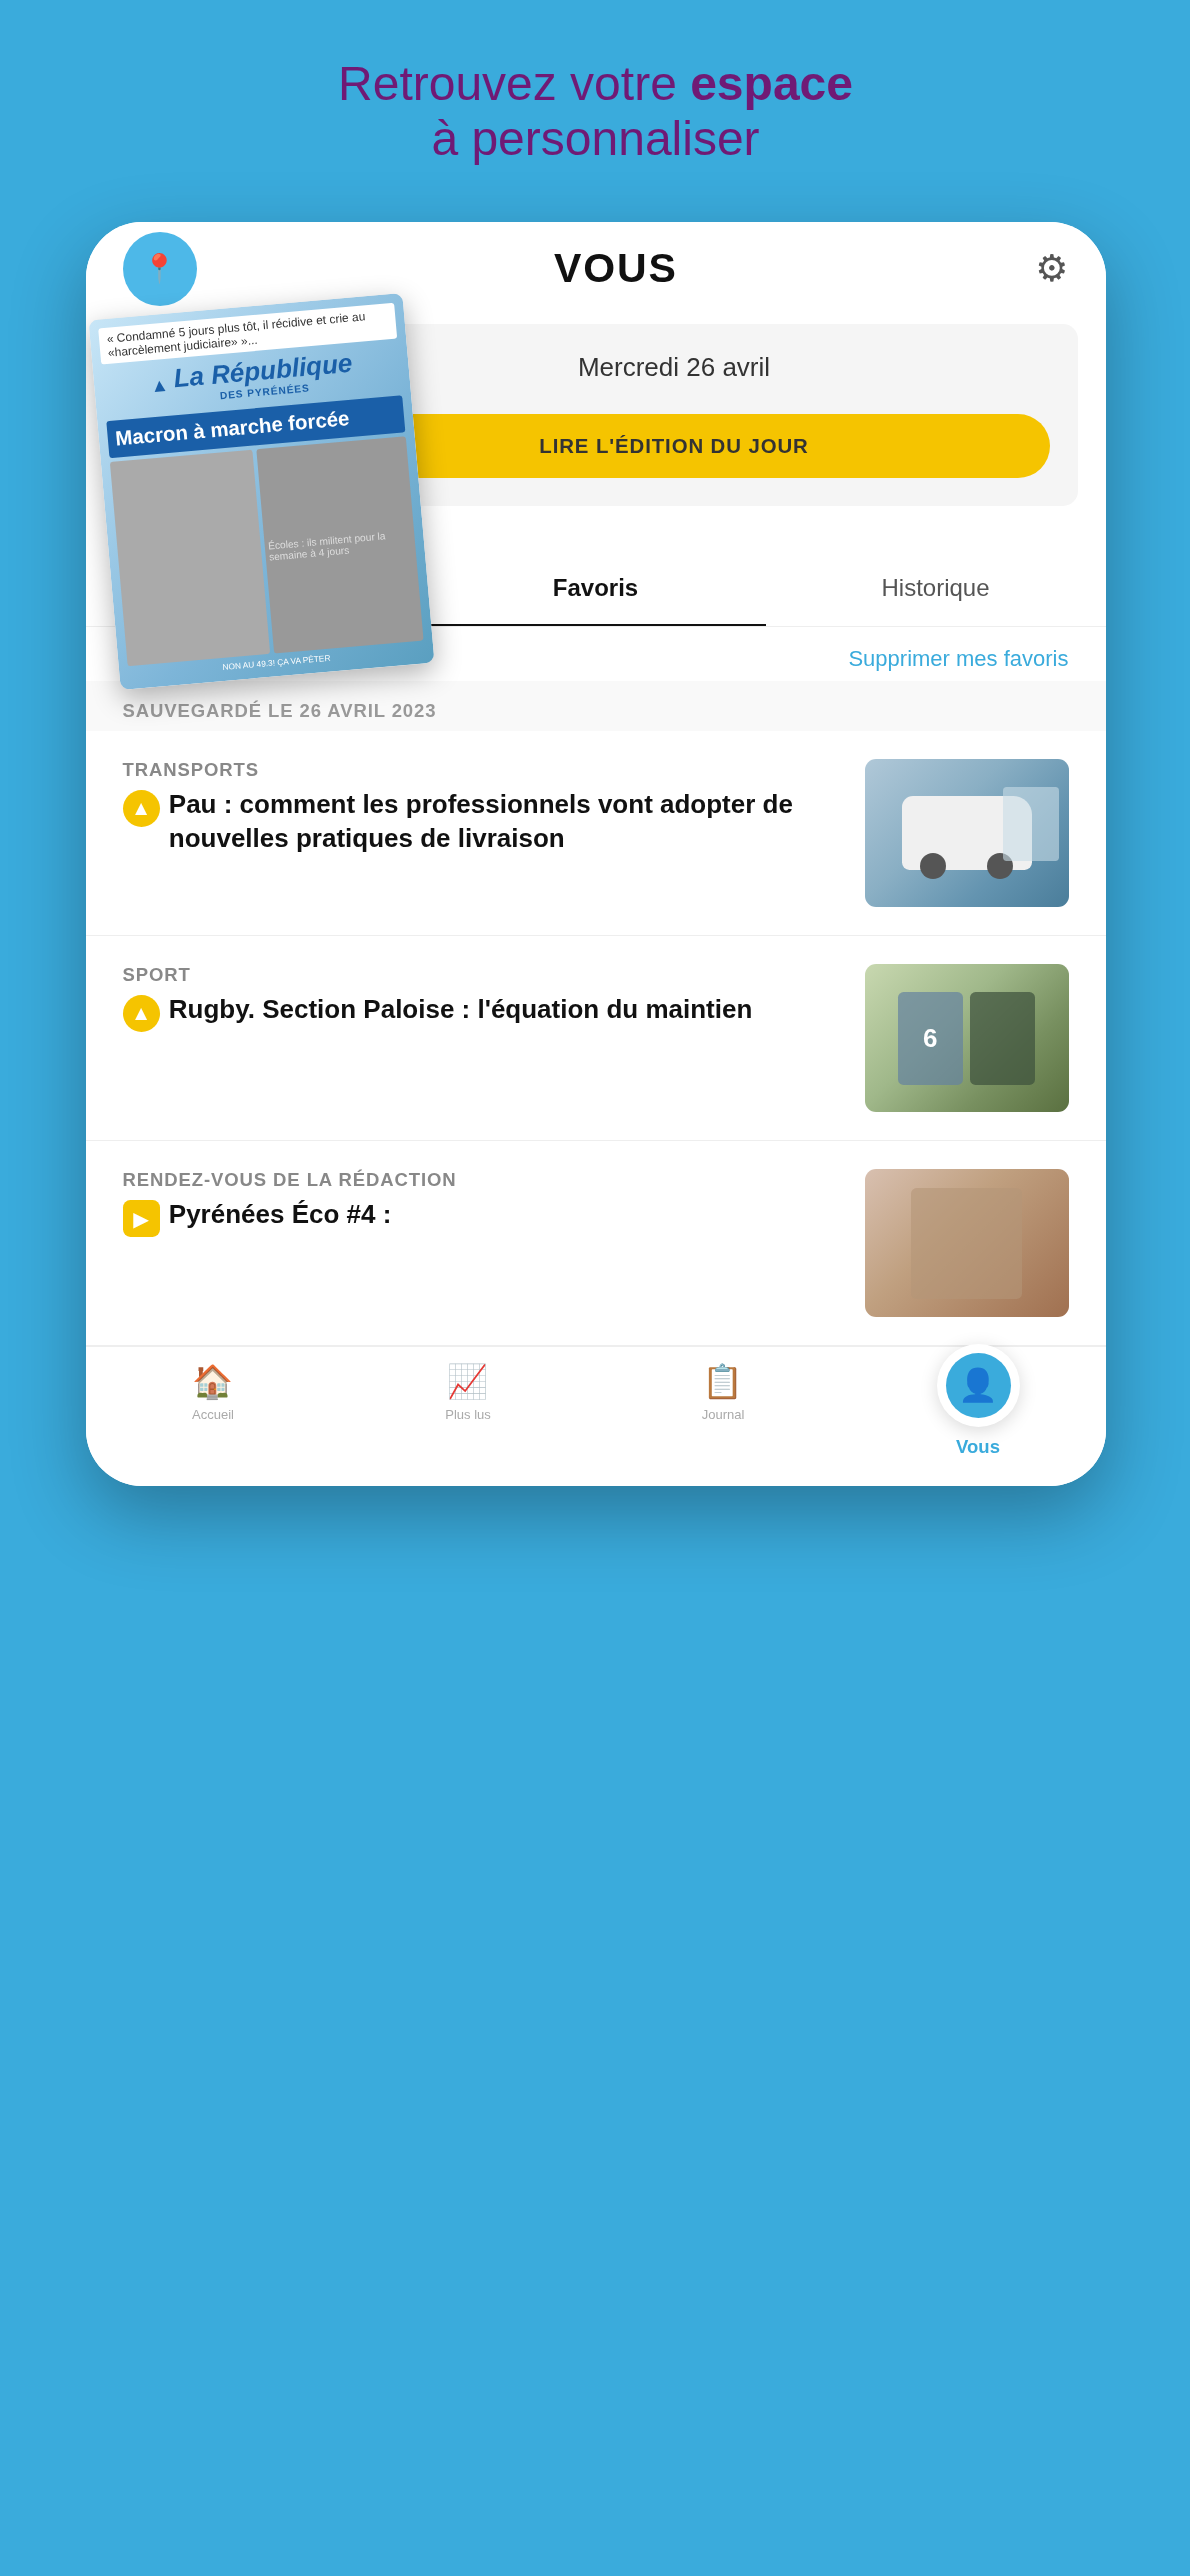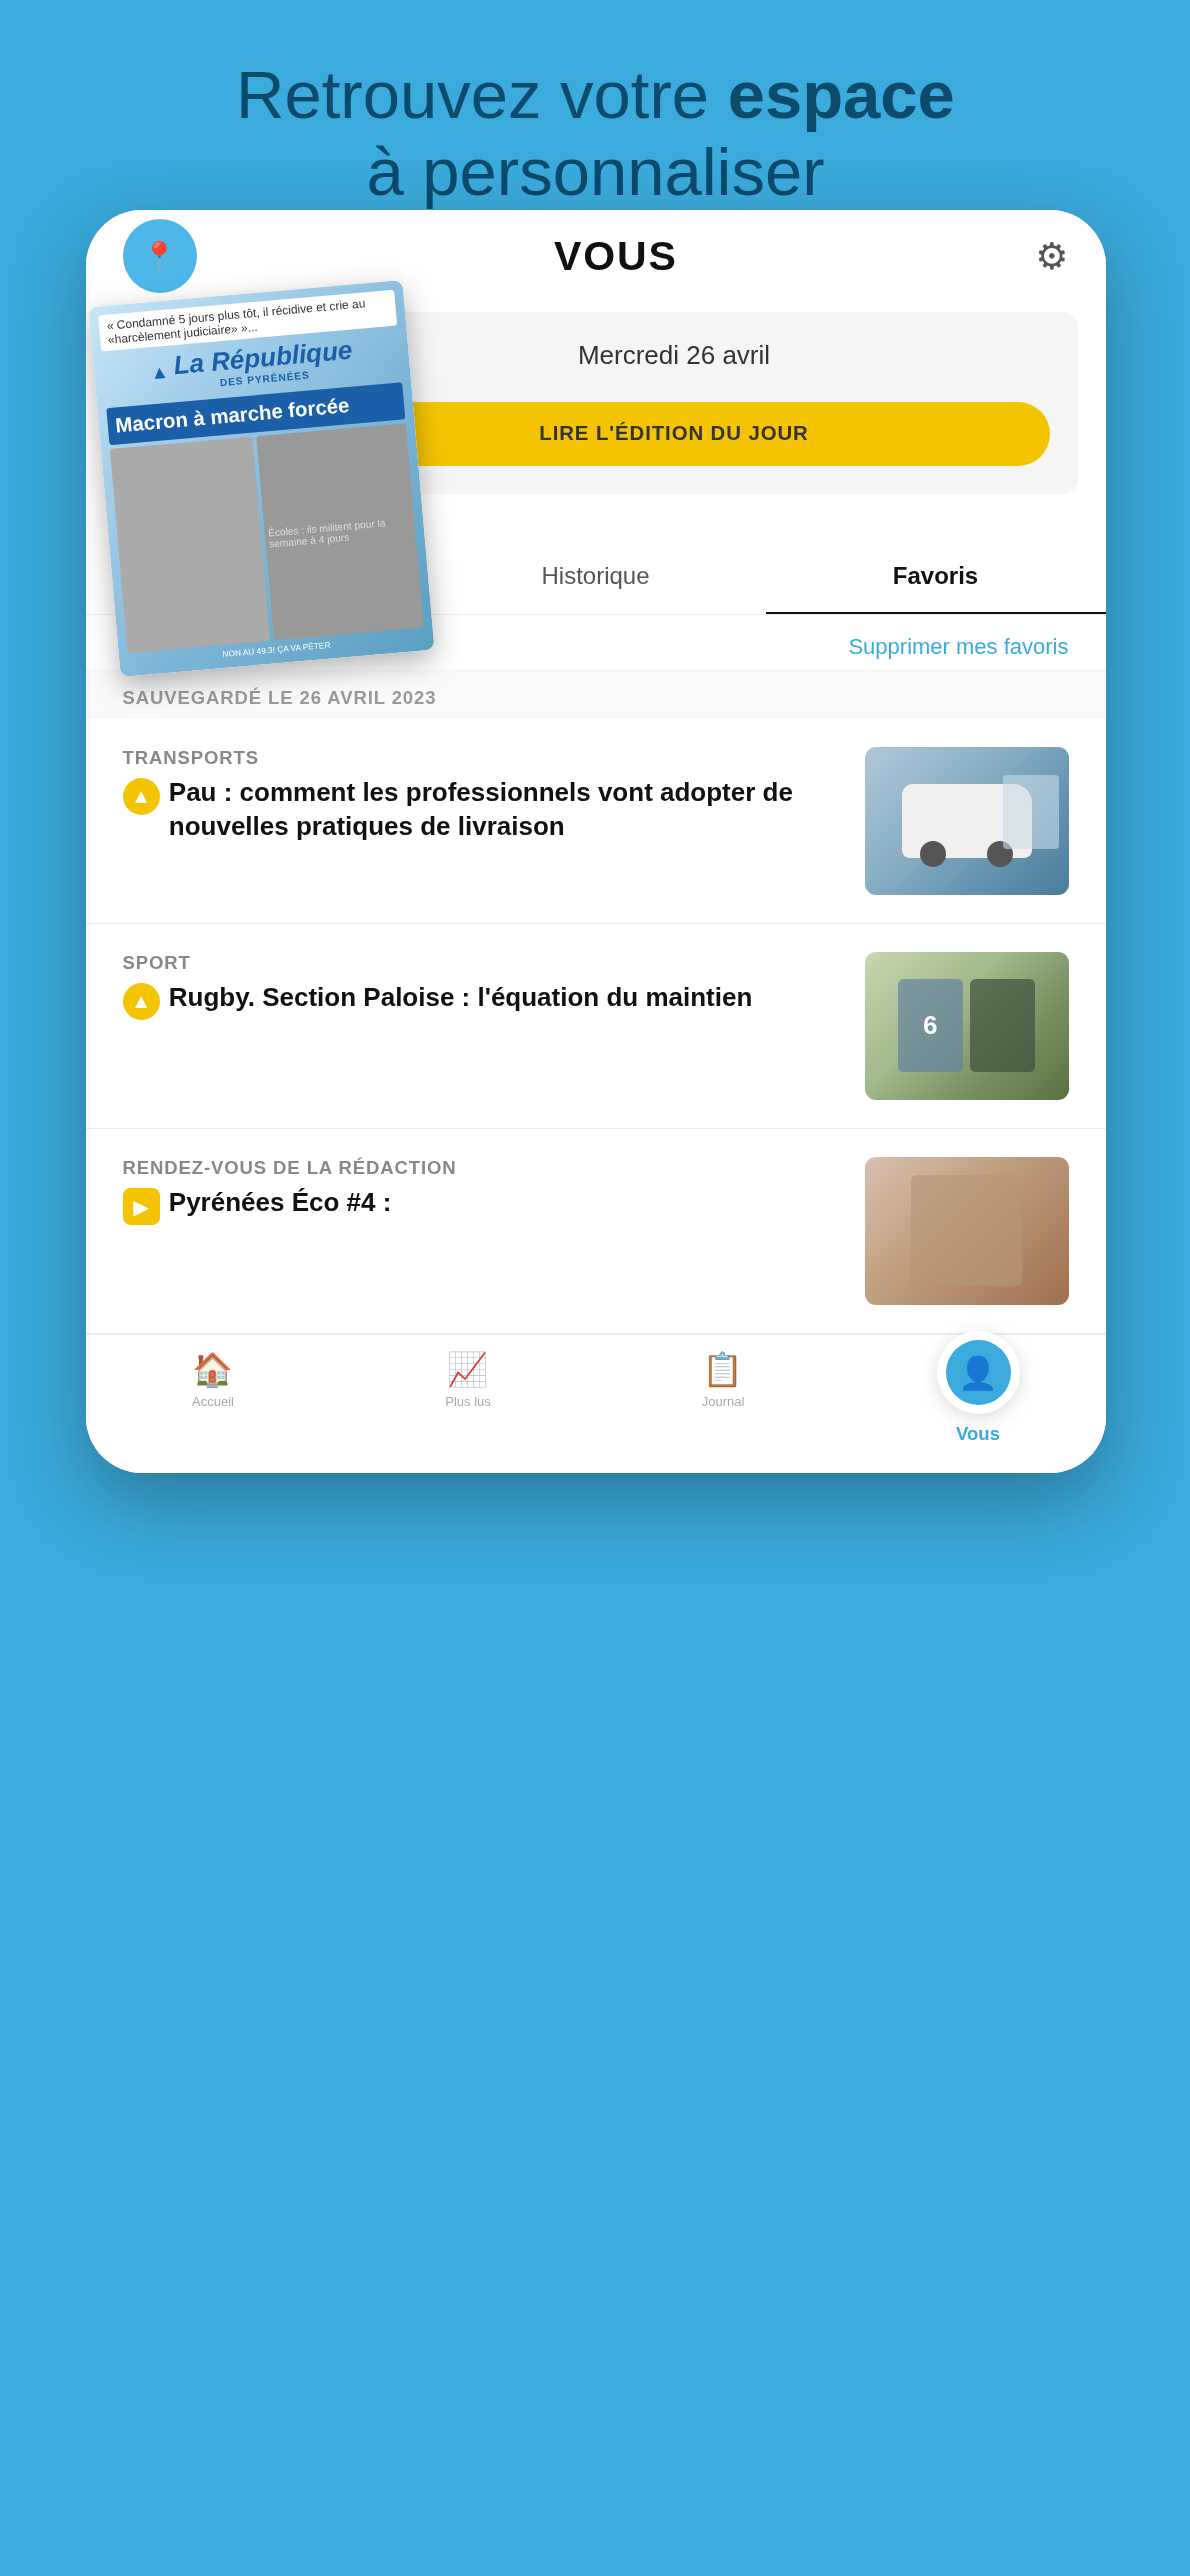--- a/index.html
+++ b/index.html
@@ -7,25 +7,26 @@
       width: 1191px;
       min-height: 2576px;
       background: #3aabdc;
       font-family: -apple-system, BlinkMacSystemFont, 'Helvetica Neue', Arial, sans-serif;
       display: flex;
       flex-direction: column;
       align-items: center;
       padding: 56px 0 74px;
     }
     .hero-title {
-      color: #0c4a6e;
-      font-size: 67px;
+      color: #701a75;
+      font-size: 48px;
       font-weight: 400;
       text-align: center;
       line-height: 1.15;
+      margin-bottom: 56px;
       padding: 0 56px;
     }
     .hero-title strong {
       font-weight: 800;
     }
     .phone-frame {
       width: 1020px;
       background: white;
       border-radius: 56px;
       overflow: hidden;
@@ -460,25 +461,25 @@
       <div class="edition-date">Mercredi 26 avril</div>
       <button class="edition-button">LIRE L'ÉDITION DU JOUR</button>
     </div>
   </div>
 
   <div class="tabs-bar">
     <div class="tab-item">
       <span>Alertes</span>
       <span class="tab-badge"></span>
     </div>
+    <div class="tab-item active">
+      <span>Favoris</span>
+    </div>
     <div class="tab-item">
       <span>Historique</span>
-    </div>
-    <div class="tab-item active">
-      <span>Favoris</span>
     </div>
   </div>
 
   <div class="content-area">
 
     <div class="delete-favorites">Supprimer mes favoris</div>
 
     <div class="saved-label">SAUVEGARDÉ LE 26 AVRIL 2023</div>
 
     <div class="article-item">

